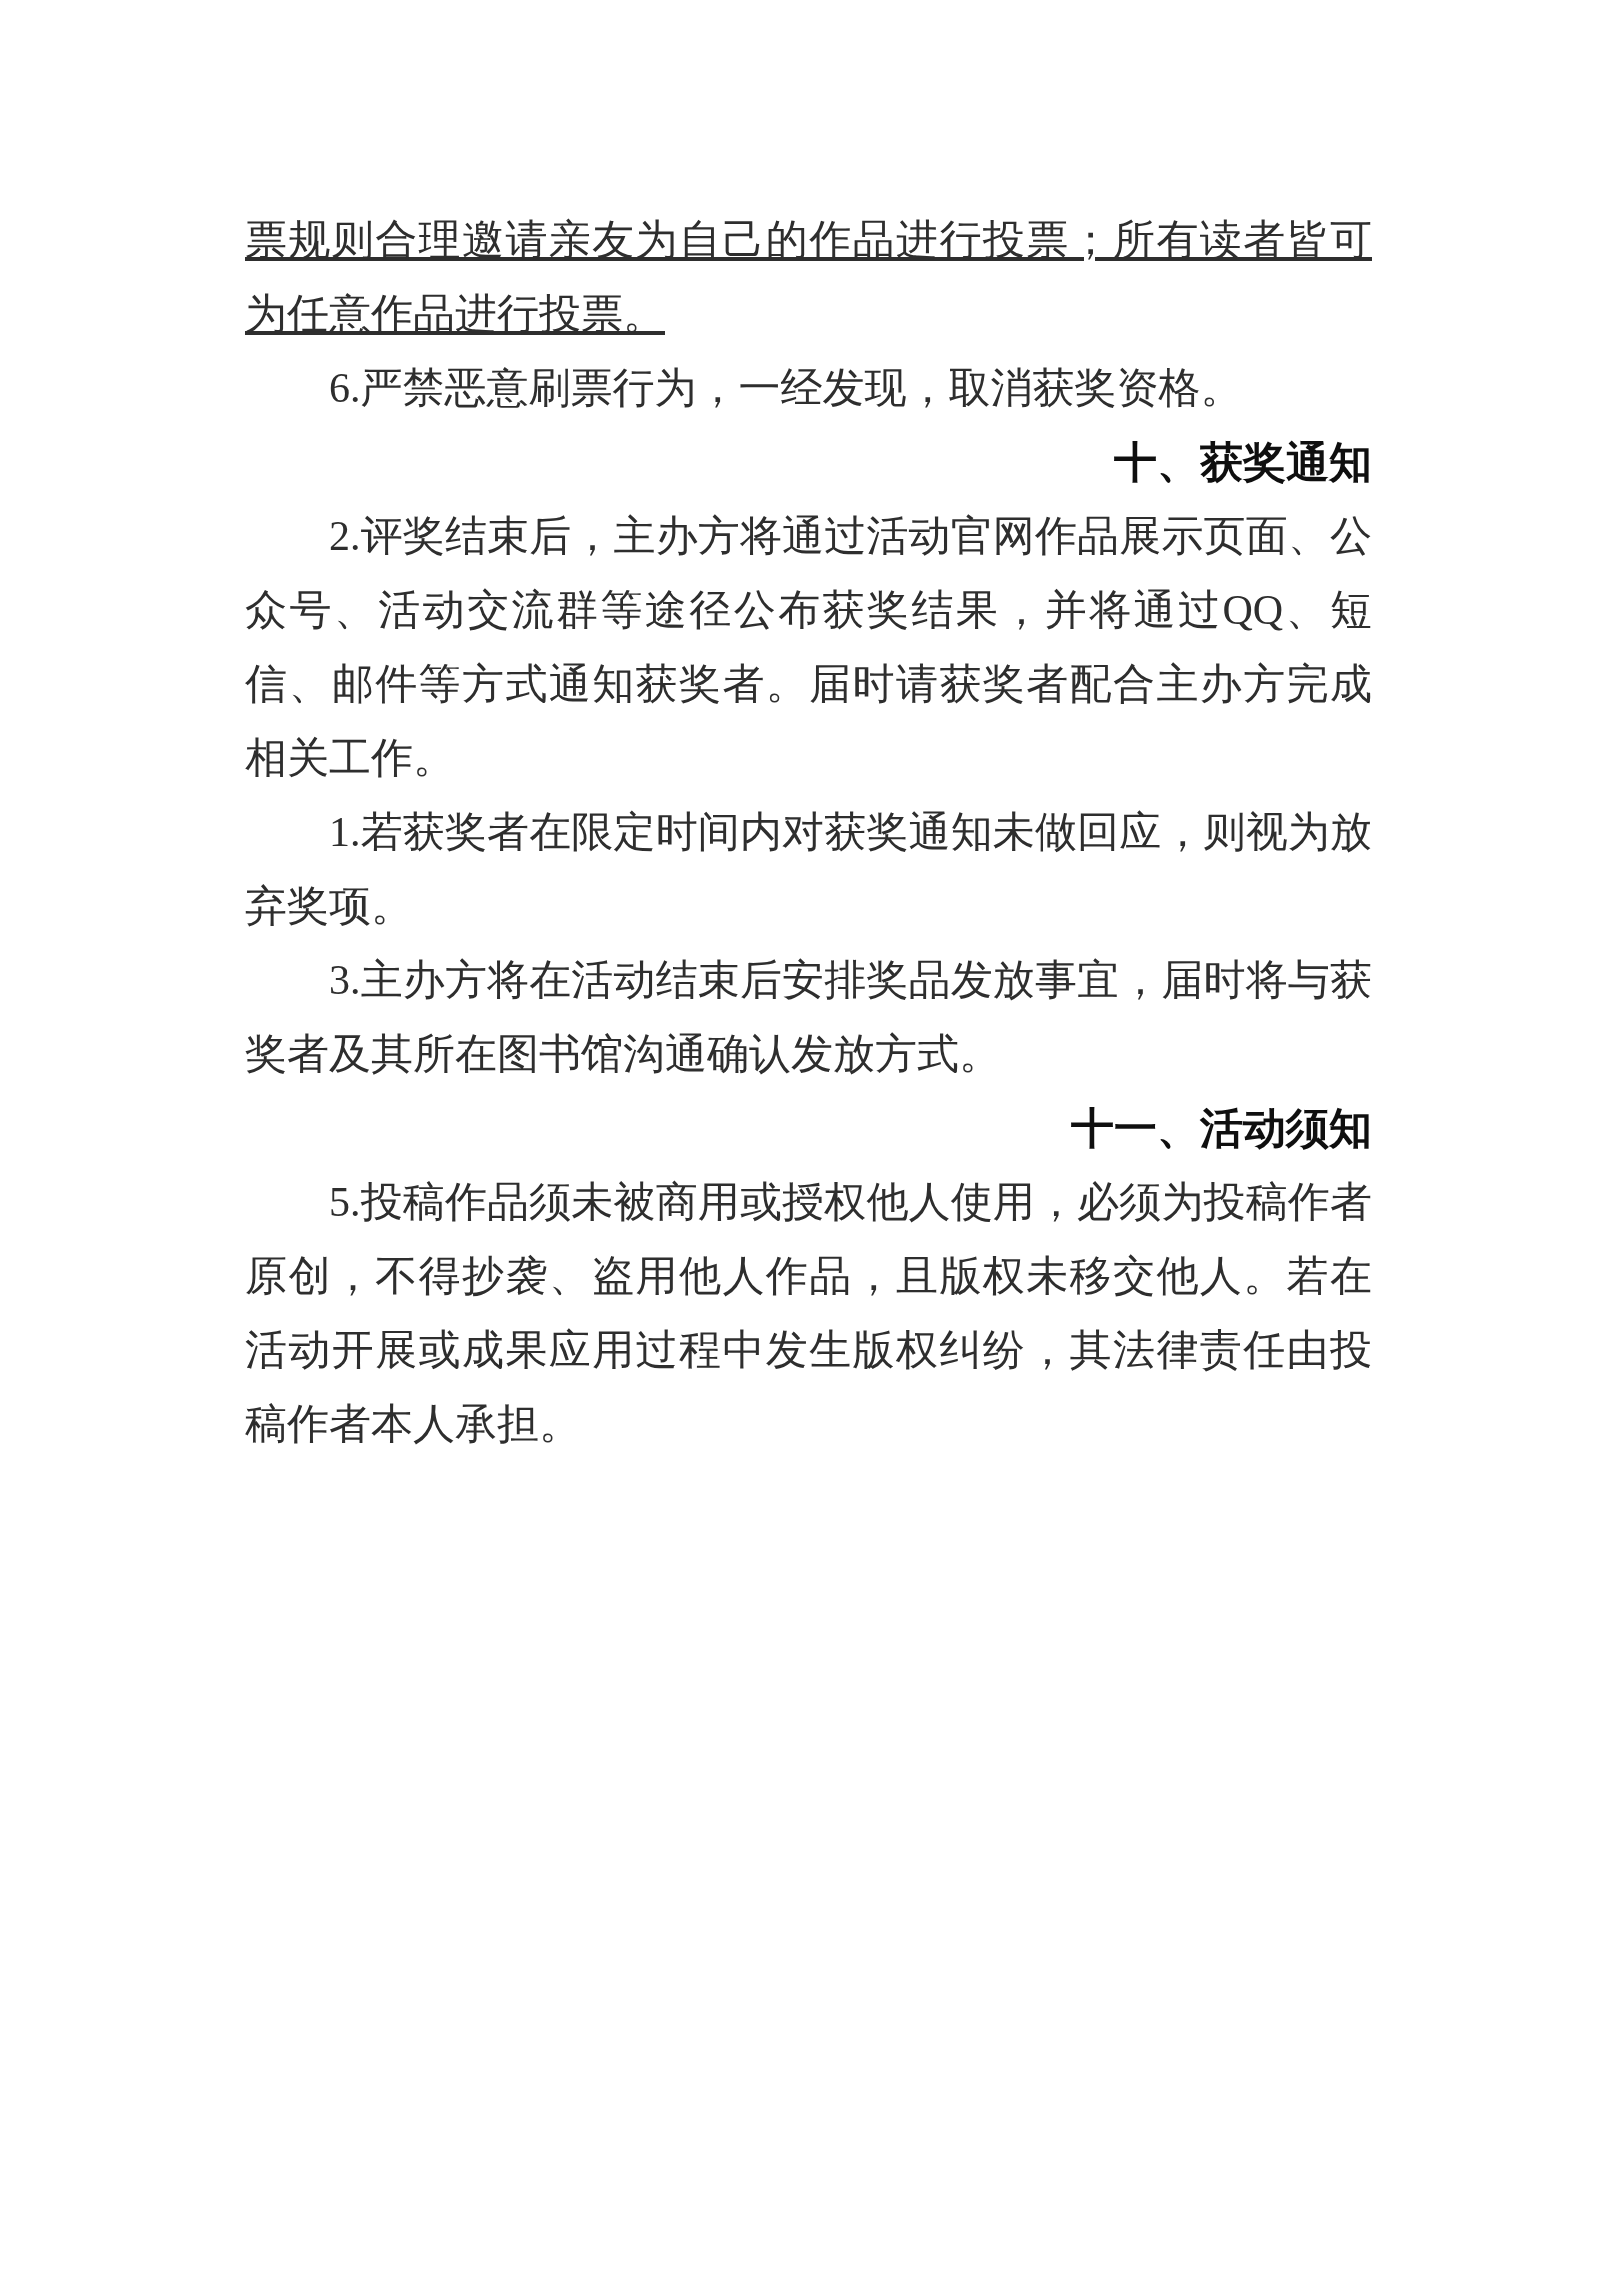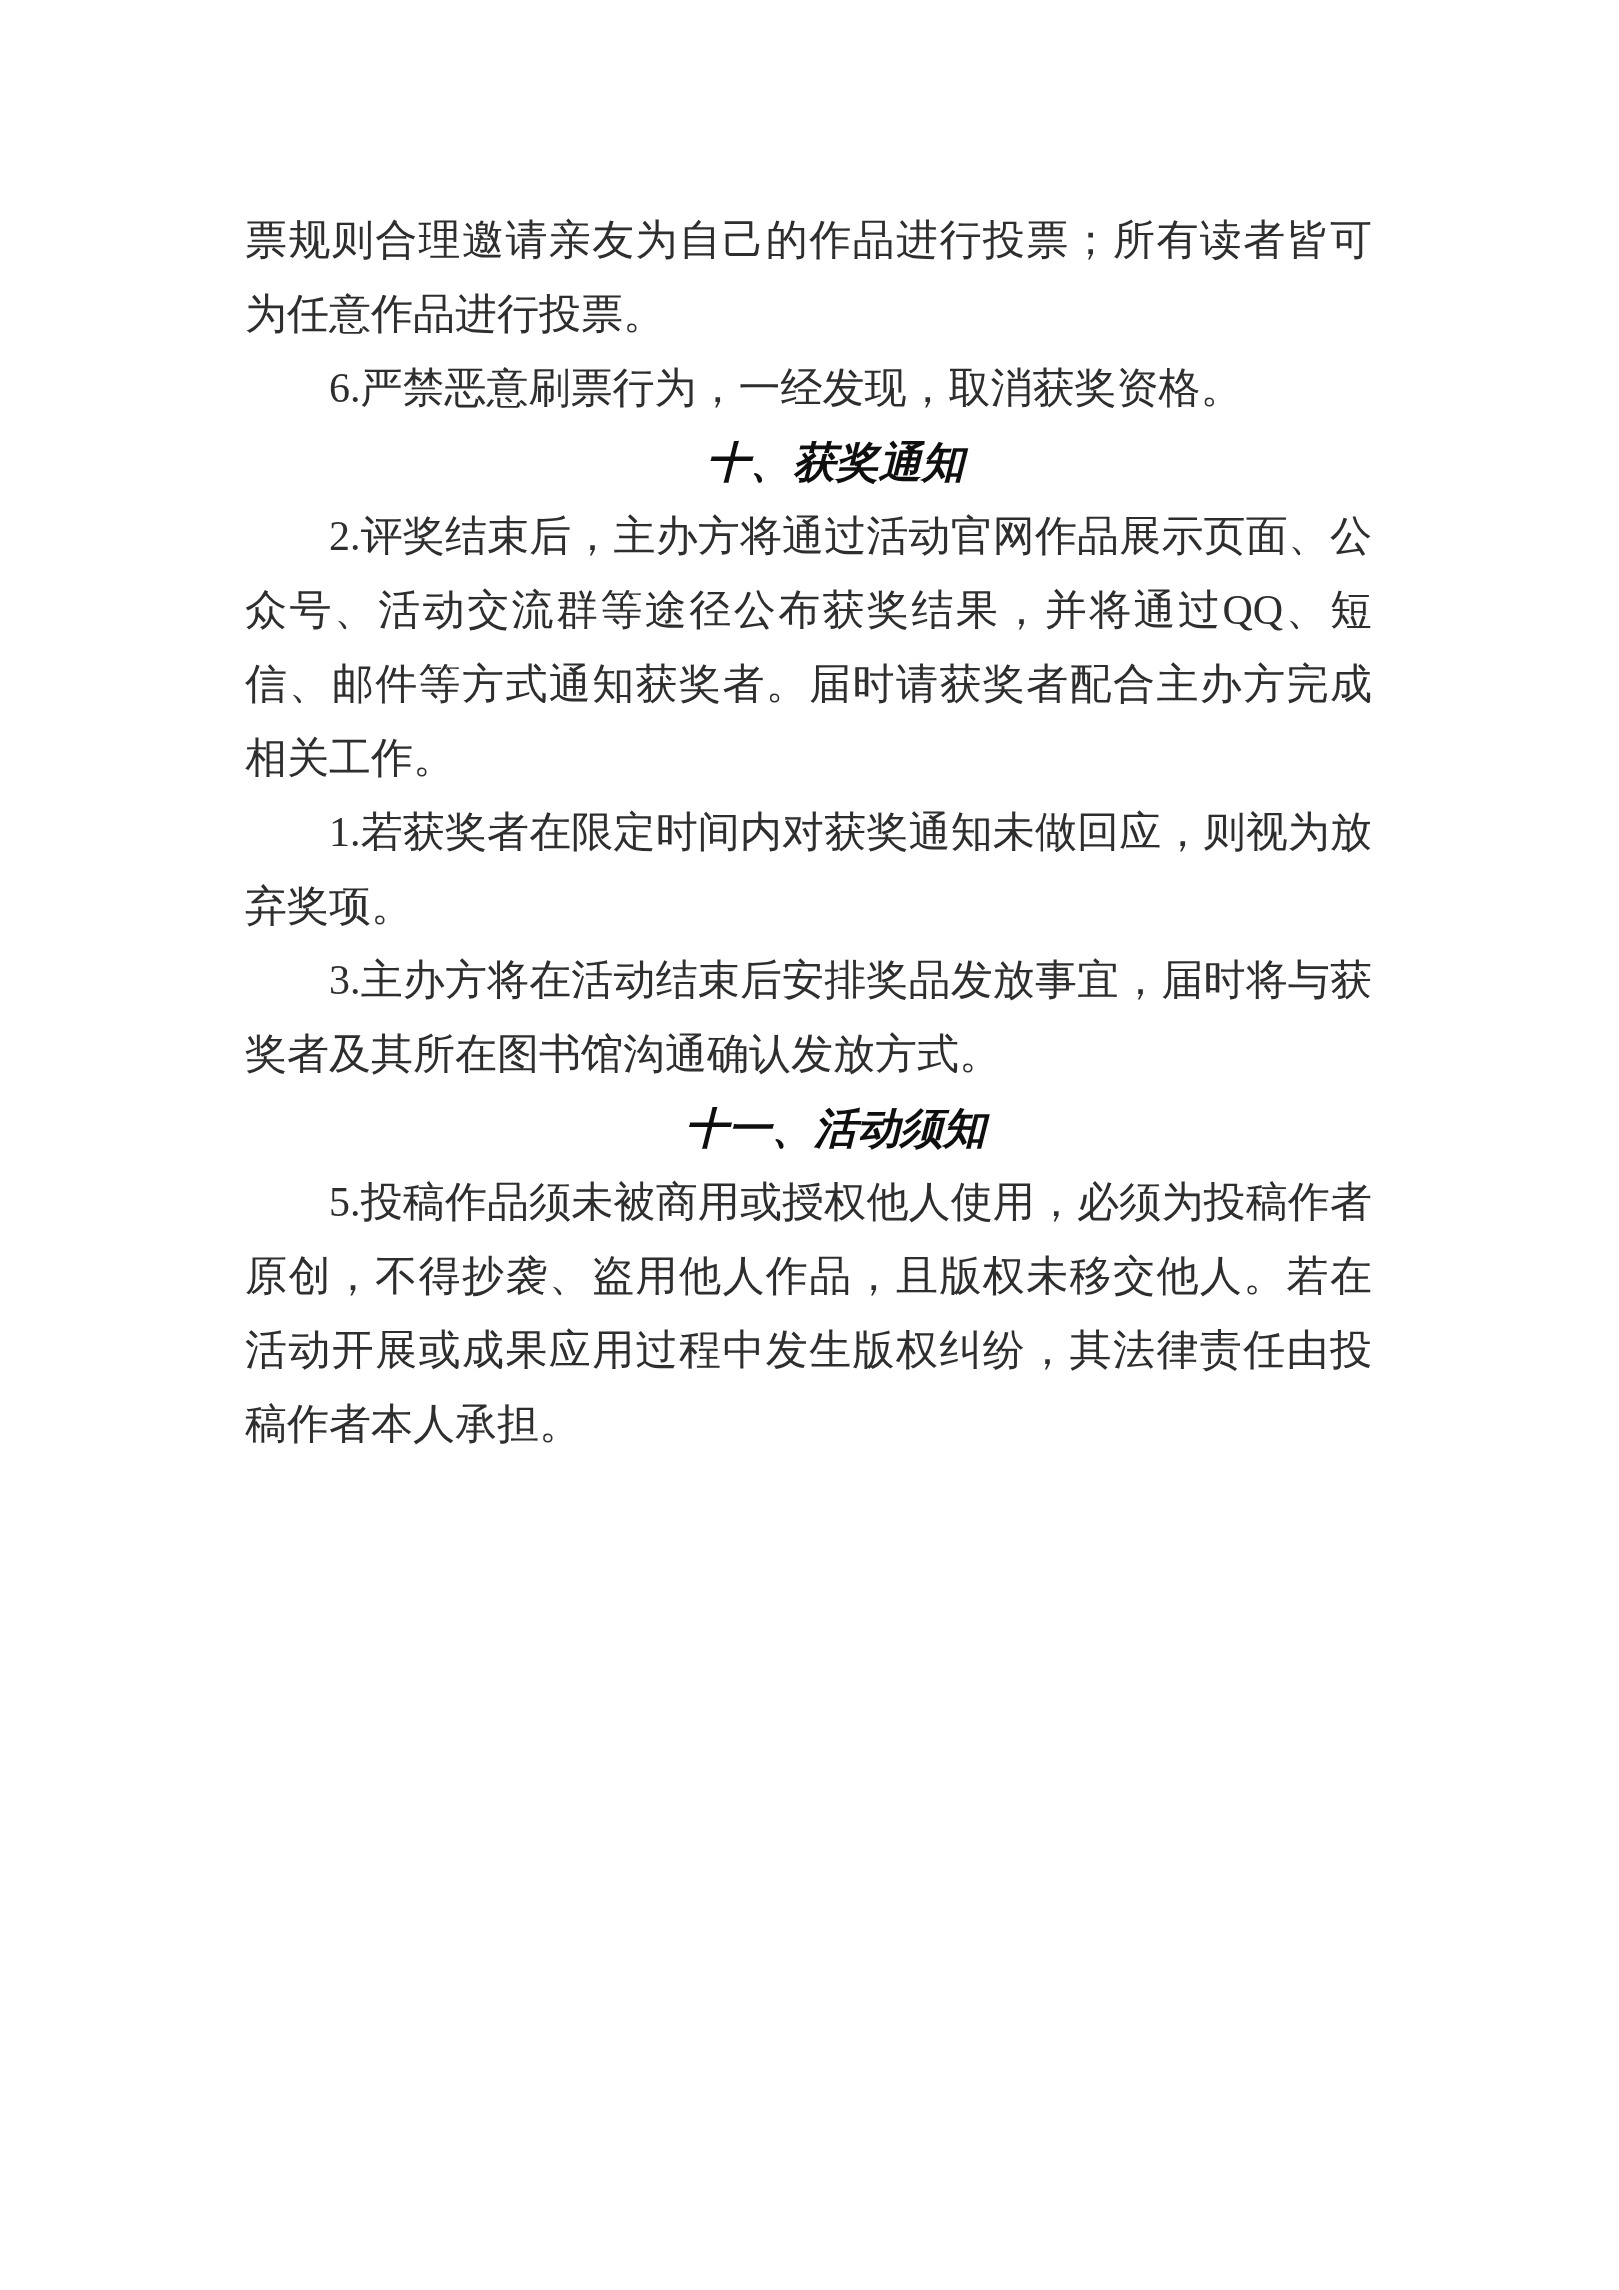--- a/index.html
+++ b/index.html
@@ -27,29 +27,29 @@
     text-justify: inter-character;
     word-break: break-all;
     color: var(--body-color, #2e2e2e);
     font-family: "Liberation Serif", "DejaVu Serif", serif;
   }
   p.para.indent {
     text-indent: 84px;
   }
   p.para.noindent {
     text-indent: 0;
+    text-decoration: underline;
   }
   p.para.heading {
     font-family: "Liberation Sans", "DejaVu Sans", sans-serif;
     font-weight: bold;
-    text-align: center;
+    text-align: right;
     text-indent: 54px;
     font-size: 43px;
     color: var(--heading-color, #0f0f0f);
-    font-style: italic;
   }
 </style>
 </head>
 <body>
 
 <div class="page">
   <div class="doc-body" id="doc-body">
       <p class="para body noindent">票规则合理邀请亲友为自己的作品进行投票；所有读者皆可为任意作品进行投票。</p>
       <p class="para body indent">6.严禁恶意刷票行为，一经发现，取消获奖资格。</p>
       <p class="para heading indent">十、获奖通知</p>

